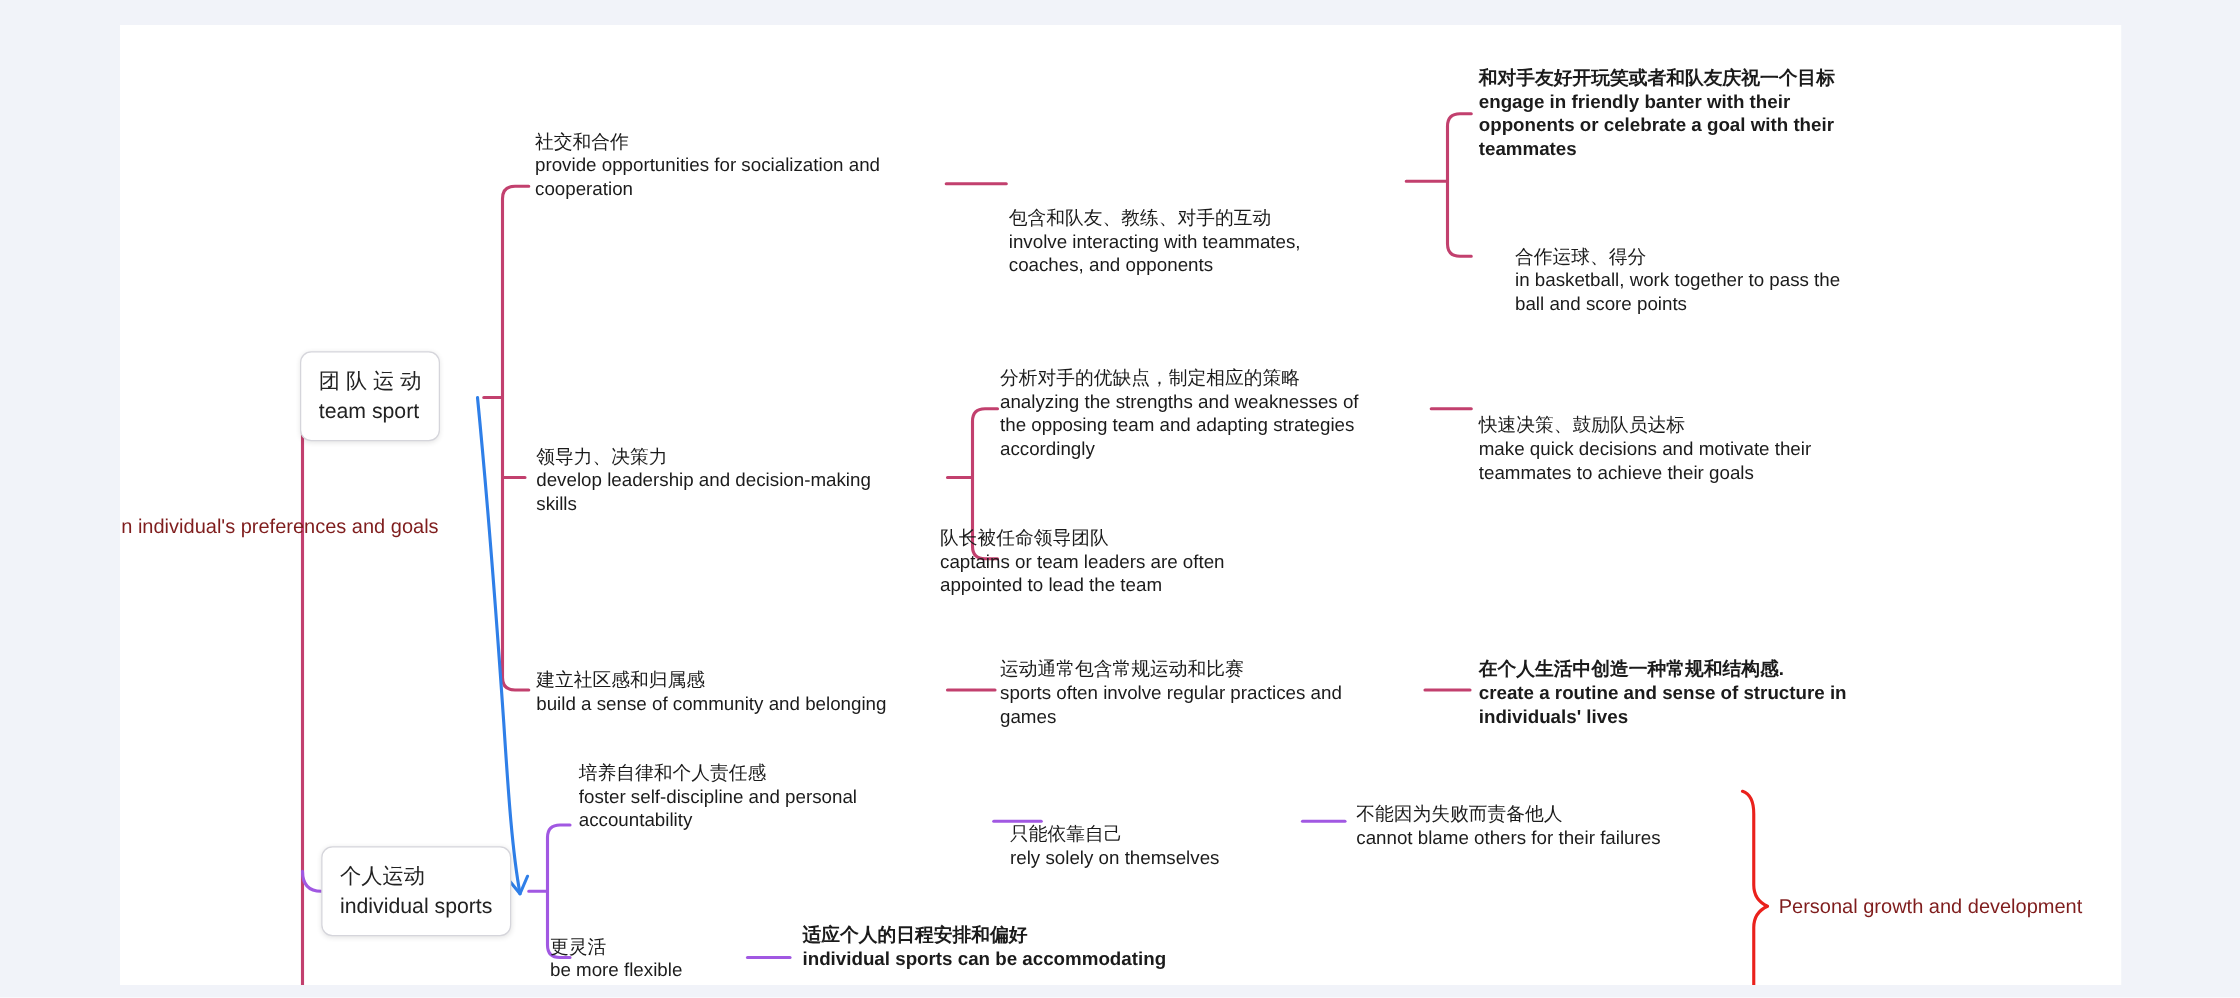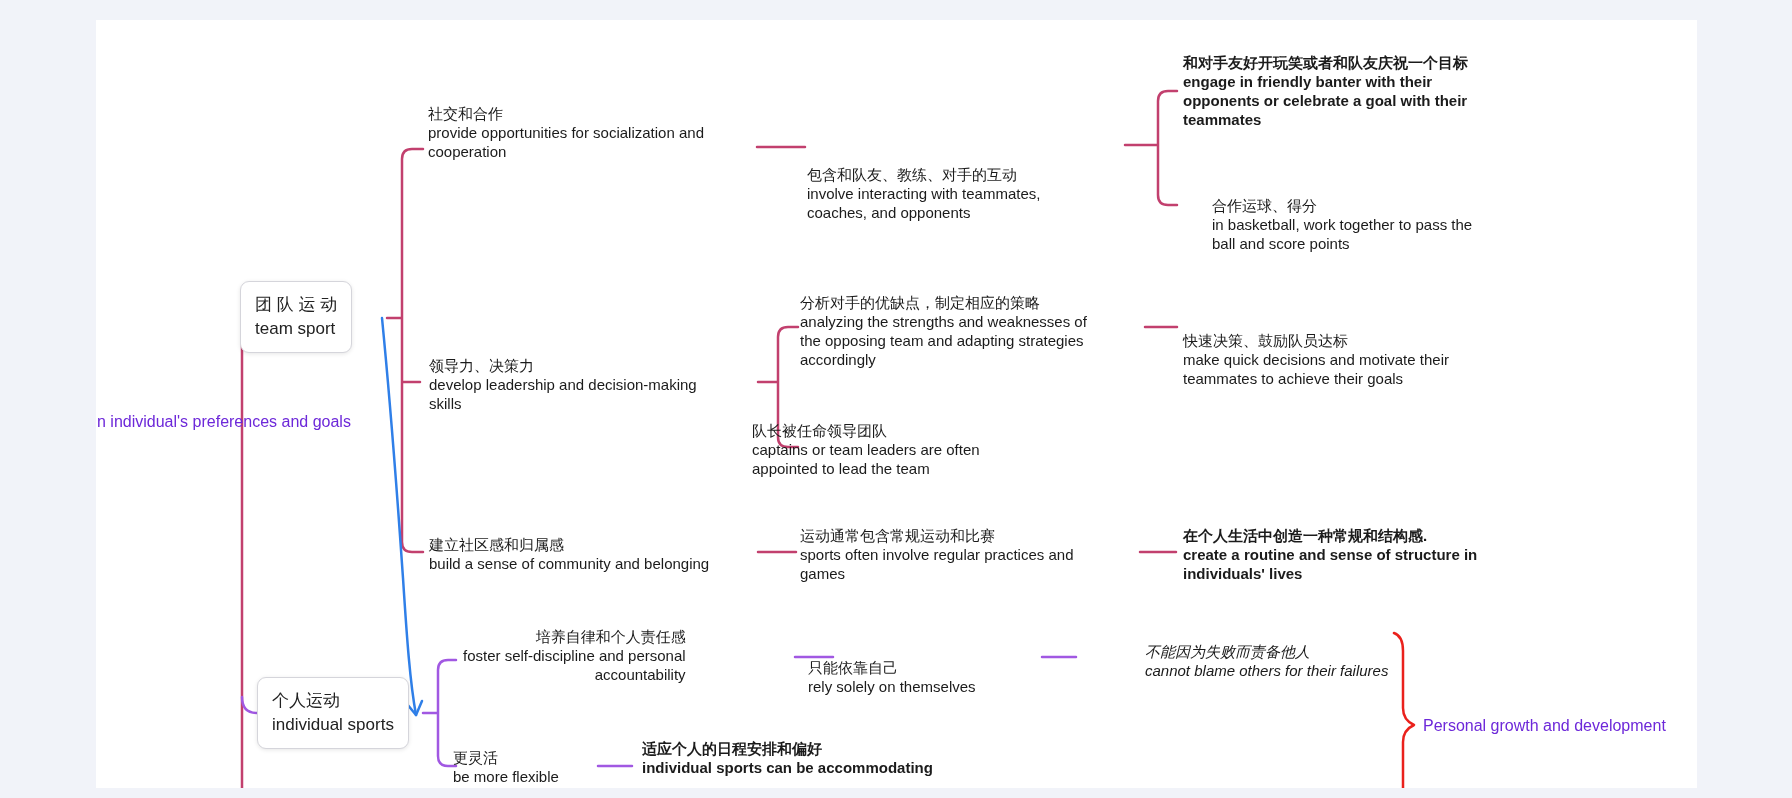--- a/index.html
+++ b/index.html
@@ -21,21 +21,21 @@
   .main-box{
     position:absolute;background:#ffffff;
     border:1.5px solid #d5d5db;border-radius:9px;
     box-shadow:0 1px 4px rgba(0,0,0,0.10);
     padding:11px 14px;
     font-size:17px;line-height:24px;color:#222;
     white-space:pre-line;width:max-content;
   }
   .float-label{
     position:absolute;font-size:16px;line-height:20px;
-    color:#6d28d9;white-space:pre;width:max-content;
+    color:#7f1d1d;white-space:pre;width:max-content;
   }
   .pink{stroke:#c2406e;}
   .purple{stroke:#a158e2;}
   .blue{stroke:#2f7fe8;}
   .red{stroke:#ea211c;}
   path{fill:none;stroke-width:2.5;stroke-linecap:round;stroke-linejoin:round;}
 </style>
 </head>
 <body>
 
@@ -97,26 +97,26 @@
 <div class="topic" style="left:1183px;top:315px;margin-top:16px;">快速决策、鼓励队员达标
 make quick decisions and motivate their
 teammates to achieve their goals</div>
 <div class="topic" style="left:800px;top:526px;">运动通常包含常规运动和比赛
 sports often involve regular practices and
 games</div>
 <div class="topic" style="left:1183px;top:526px;font-weight:bold;">在个人生活中创造一种常规和结构感.
 create a routine and sense of structure in
 individuals' lives</div>
 
-<div class="topic" style="left:463px;top:627px;text-align:right;">培养自律和个人责任感
+<div class="topic" style="left:463px;top:609px;">培养自律和个人责任感
 foster self-discipline and personal
 accountability</div>
-<div class="topic" style="left:453px;top:748px;">更灵活
+<div class="topic" style="left:440px;top:748px;">更灵活
 be more flexible</div>
 <div class="topic" style="left:808px;top:642px;margin-top:16px;">只能依靠自己
 rely solely on themselves</div>
-<div class="topic" style="left:1145px;top:642px;font-style:italic;">不能因为失败而责备他人
+<div class="topic" style="left:1085px;top:642px;">不能因为失败而责备他人
 cannot blame others for their failures</div>
 <div class="topic" style="left:642px;top:739px;font-weight:bold;">适应个人的日程安排和偏好
 individual sports can be accommodating</div>
 
 <div class="float-label" style="left:97px;top:412px;">n individual's preferences and goals</div>
 <div class="float-label" style="left:1423px;top:716px;">Personal growth and development</div>
 
 </body></html>

